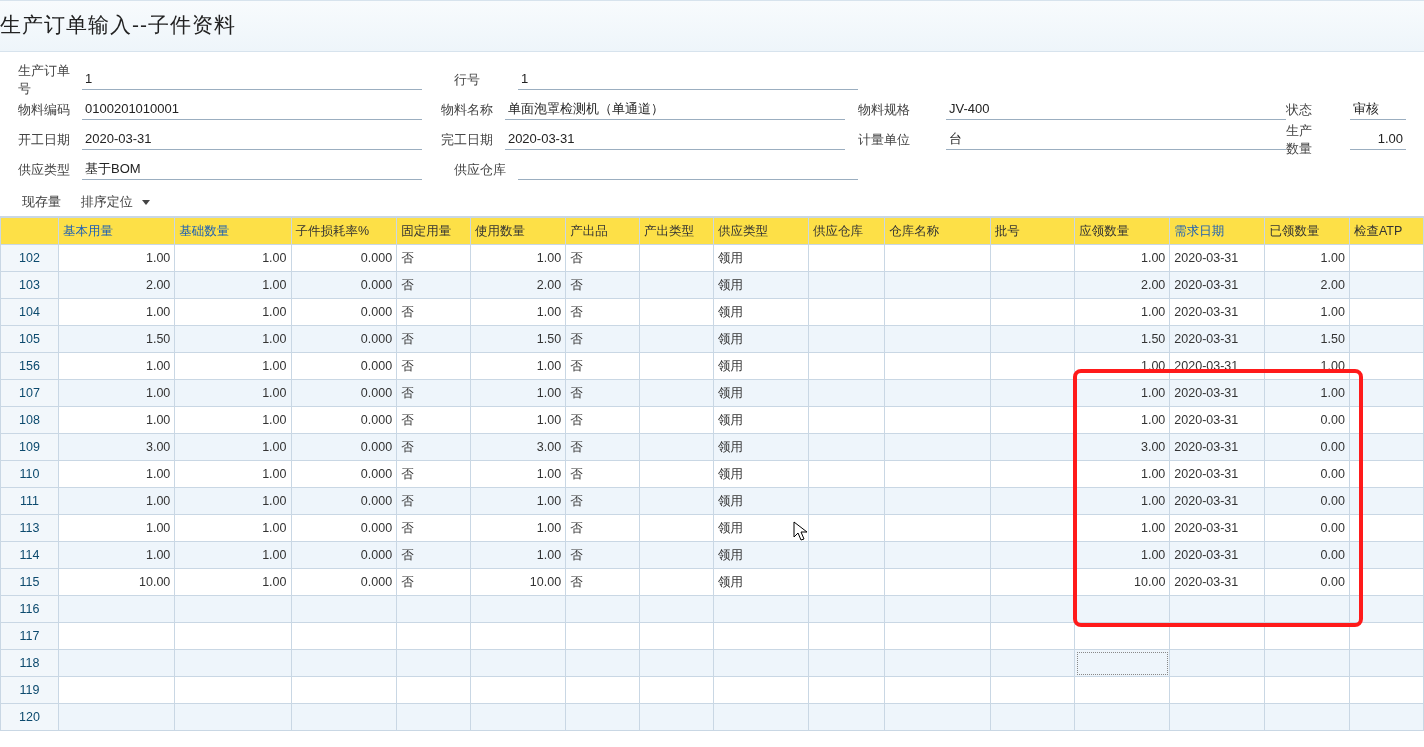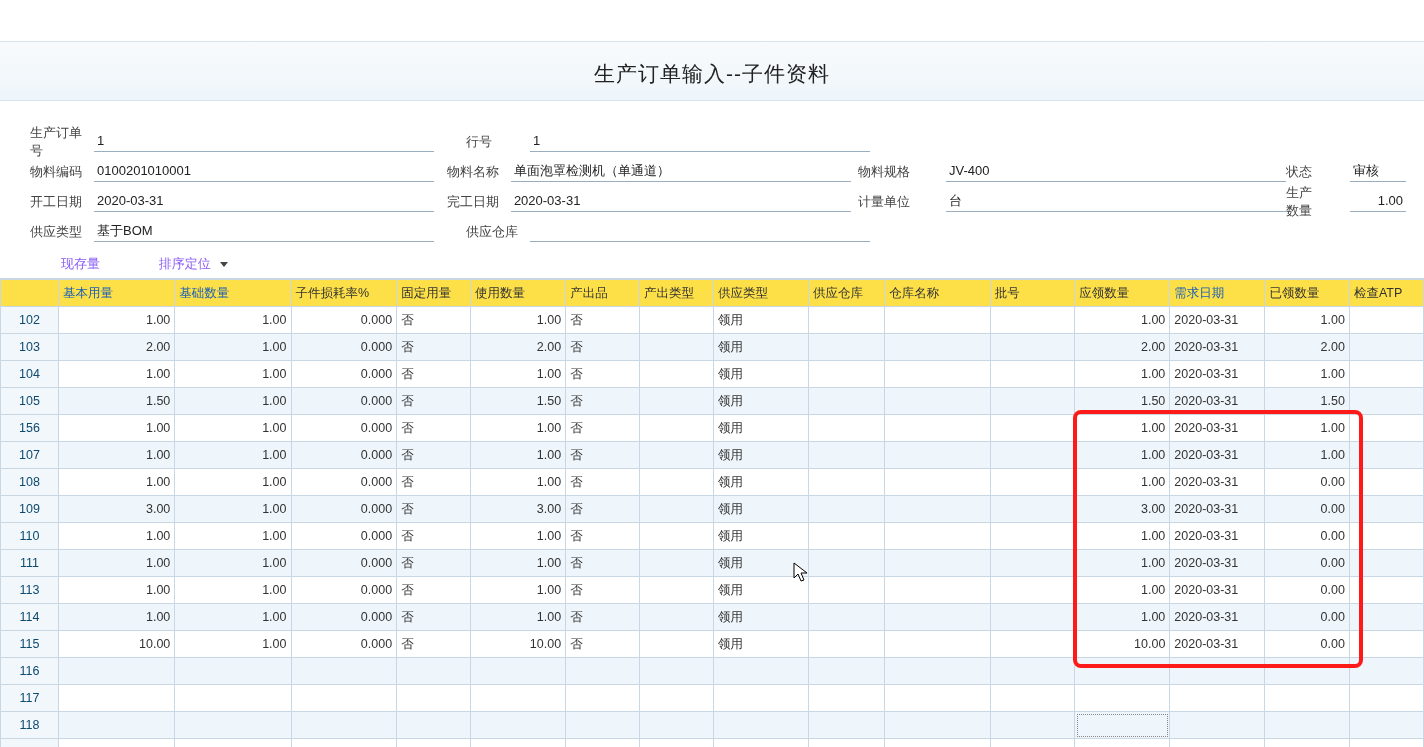--- a/index.html
+++ b/index.html
@@ -7,31 +7,29 @@
     font-family: "Microsoft YaHei", Arial, sans-serif;
     font-size: 13px;
     background: #fff;
     color: #333;
     width: 1424px;
   }
   .title-bar {
     background: linear-gradient(#f8fbfd, #eef5fa);
     border-top: 1px solid #d7e3ed;
     border-bottom: 1px solid #d7e3ed;
-    text-align: center;
-    padding: 18px 0 12px;
+    text-align: left;
+    padding: 10px 0 12px;
     font-size: 21px;
     font-weight: 400;
     letter-spacing: 1px;
     color: #222;
-    margin-top: 41px;
   }
   .form-area {
-    padding: 10px 18px 4px 30px;
-    margin-top: 13px;
+    padding: 10px 18px 4px 18px;
   }
   .form-row { display: flex; margin-bottom: 2px; }
   .form-group { display: flex; align-items: center; }
   .g1 { width: 436px; }
   .g2 { width: 430px; }
   .g3 { width: 430px; gap: 24px; }
   .g4 { width: 120px; gap: 28px; }
   .form-label {
     width: 64px;
     text-align: left;
@@ -51,22 +49,21 @@
   .w330 { width: 340px; }
   .w322 { width: 340px; }
   .w-small { width: 56px; text-align: right;}
   .tabs {
     padding: 4px 0 0 18px;
   }
   .tab {
     display: inline-block;
     padding: 3px 12px 3px 4px;
     font-size: 13px;
-    color: #8b5cf6;
-    margin-left: 39px;
+    color: #404040;
   }
   .tab.active { font-weight: 400; }
   .caret-down {
     display: inline-block;
     width: 0; height: 0;
     border-left: 4px solid transparent;
     border-right: 4px solid transparent;
     border-top: 5px solid #444;
     margin-left: 6px;
     vertical-align: middle;

